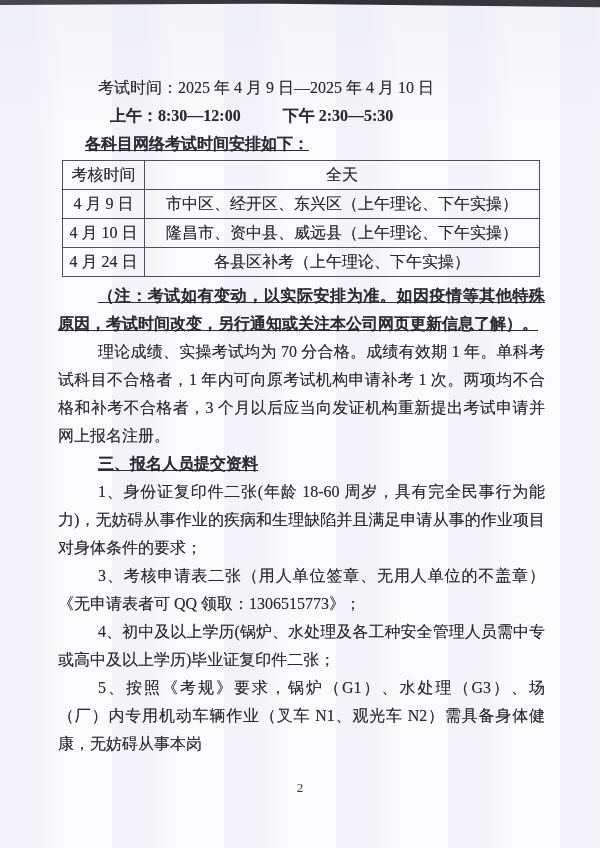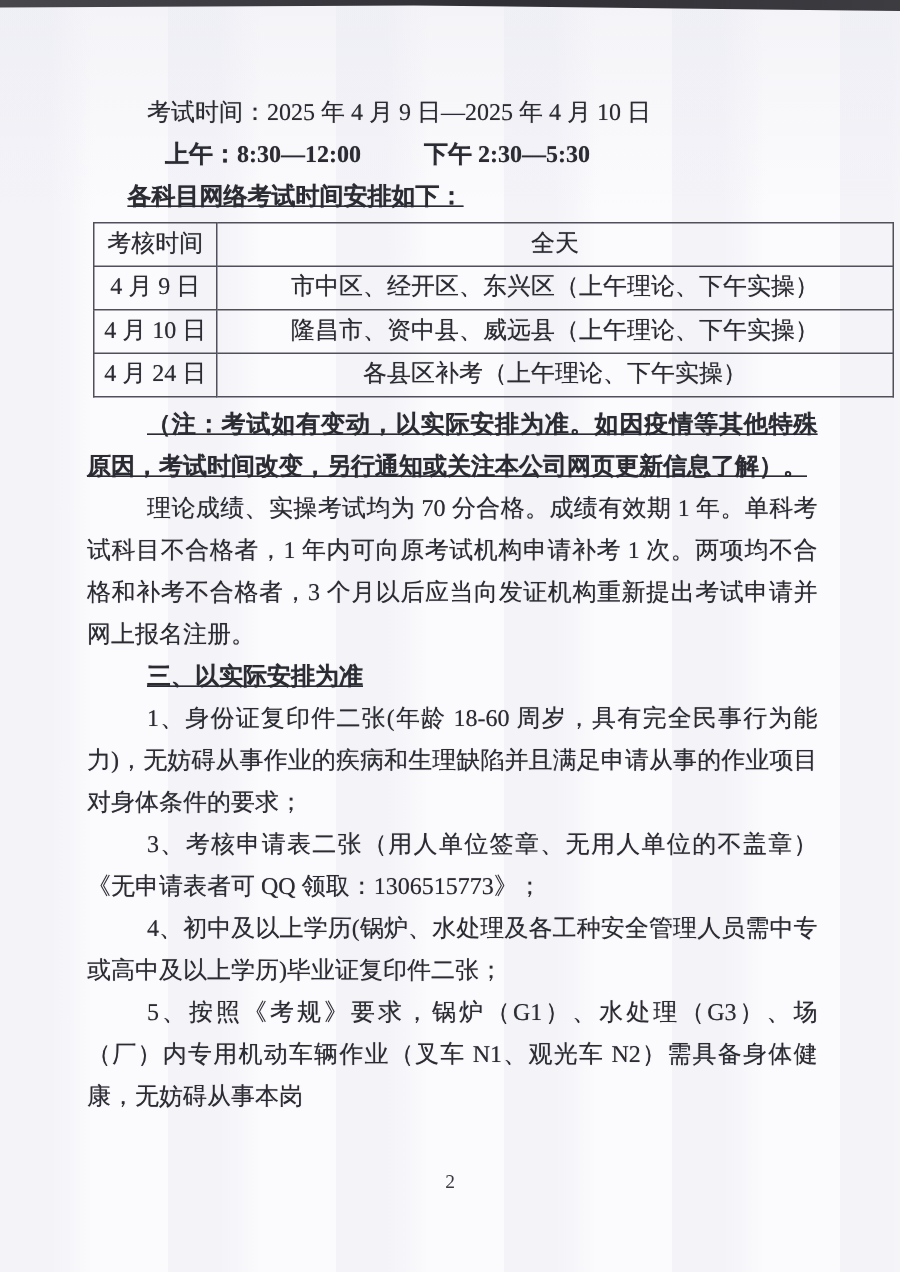--- a/index.html
+++ b/index.html
@@ -11,32 +11,32 @@
       linear-gradient(180deg,#f4f4f8 0,#fbfbfd 140px);
     font-family:"Liberation Serif","DejaVu Serif",serif;
     color:#2b2b33;
   }
   .top-edge{
     position:absolute;top:0;left:0;width:100%;height:8px;
     background:linear-gradient(90deg,#47474c,#2f2f35 55%,#3c3c41);
     clip-path:polygon(0 0,100% 0,100% 92%,46% 46%,0 62%);
   }
   .content{
-    position:absolute;left:58px;top:62px;width:487px;
+    position:absolute;left:58px;top:74px;width:487px;
     font-size:16px;line-height:28px;text-align:justify;
     text-shadow:0 0 .5px rgba(43,43,51,.55);
   }
   p{margin:0;}
   .indent{text-indent:40px;}
   .bold{font-weight:bold;text-decoration:underline;}
   .time-line{margin-left:52px;font-weight:bold;}
   .time-line .pm{display:inline-block;margin-left:42px;}
   .schedule-heading{margin-left:27px;}
   table{
-    border-collapse:collapse;width:534px;margin:2px 0 0 4px;
+    border-collapse:collapse;width:478px;margin:2px 0 0 4px;
     table-layout:fixed;
   }
   th,td{
     border:1px solid #50505a;text-align:center;padding:0;
     font-size:16px;font-weight:normal;
   }
   th{height:25px;}
   td{height:28px;}
   .col-time{width:82px;}
   .note{margin-top:5px;}
@@ -83,21 +83,21 @@
           <td>4 月 24 日</td>
           <td>各县区补考（上午理论、下午实操）</td>
         </tr>
       </tbody>
     </table>
 
     <p class="indent bold note">（注：考试如有变动，以实际安排为准。如因疫情等其他特殊原因，考试时间改变，另行通知或关注本公司网页更新信息了解）。</p>
 
     <p class="indent">理论成绩、实操考试均为 70 分合格。成绩有效期 1 年。单科考试科目不合格者，1 年内可向原考试机构申请补考 1 次。两项均不合格和补考不合格者，3 个月以后应当向发证机构重新提出考试申请并网上报名注册。</p>
 
-    <p class="indent bold">三、以实际安排为准</p>
+    <p class="indent bold">三、报名人员提交资料</p>
 
 
     <p class="indent">1、身份证复印件二张(年龄 18-60 周岁，具有完全民事行为能力)，无妨碍从事作业的疾病和生理缺陷并且满足申请从事的作业项目对身体条件的要求；</p>
     <p class="indent">3、考核申请表二张（用人单位签章、无用人单位的不盖章）《无申请表者可 QQ 领取：1306515773》；</p>
     <p class="indent">4、初中及以上学历(锅炉、水处理及各工种安全管理人员需中专或高中及以上学历)毕业证复印件二张；</p>
     <p class="indent">5、按照《考规》要求，锅炉（G1）、水处理（G3）、场（厂）内专用机动车辆作业（叉车 N1、观光车 N2）需具备身体健康，无妨碍从事本岗</p>
 
   </div>
 
   <div class="page-number">2</div>

